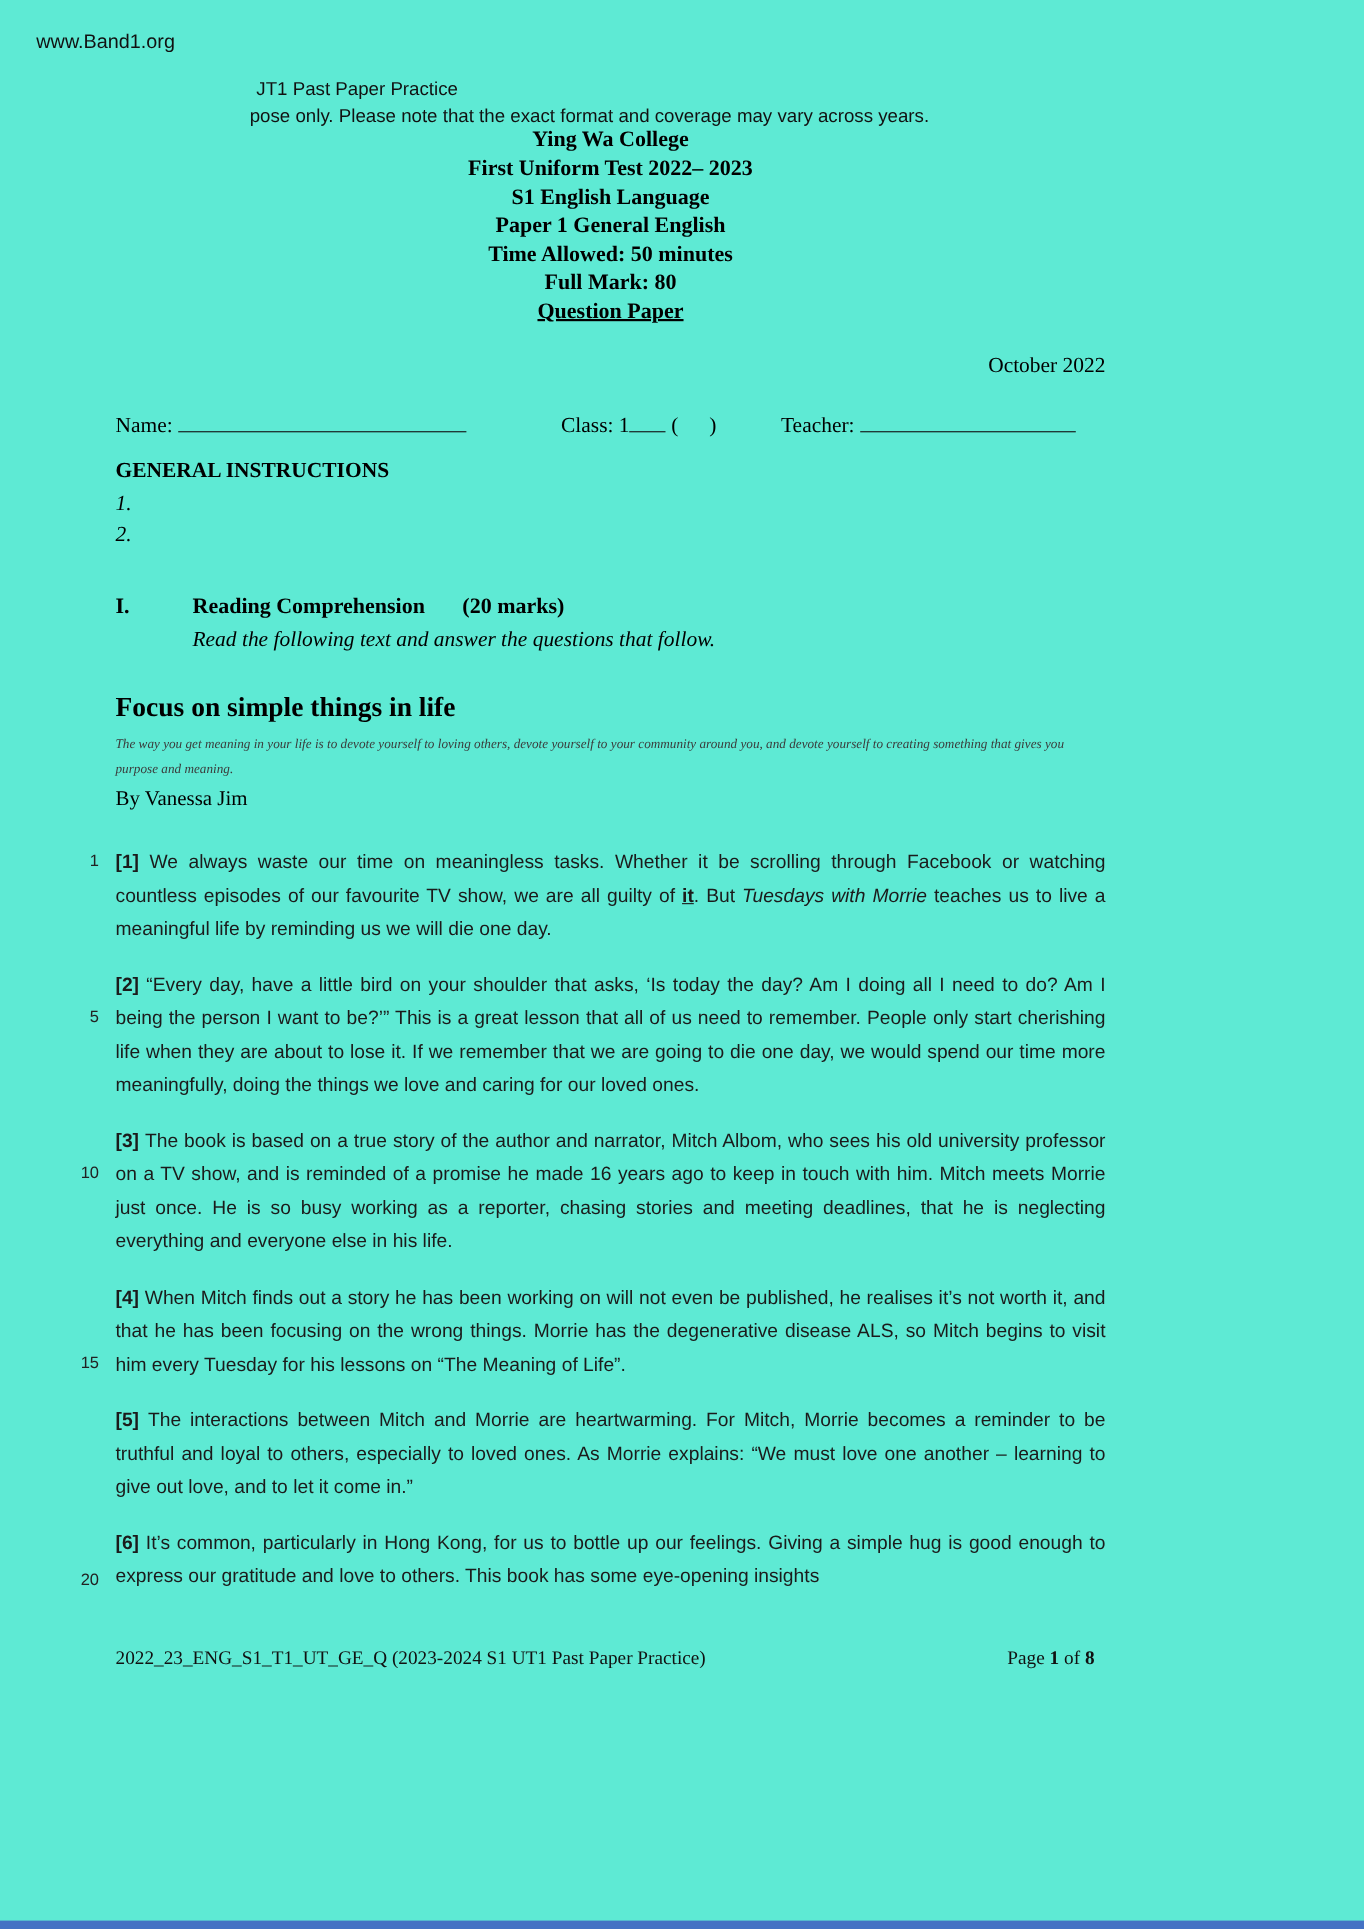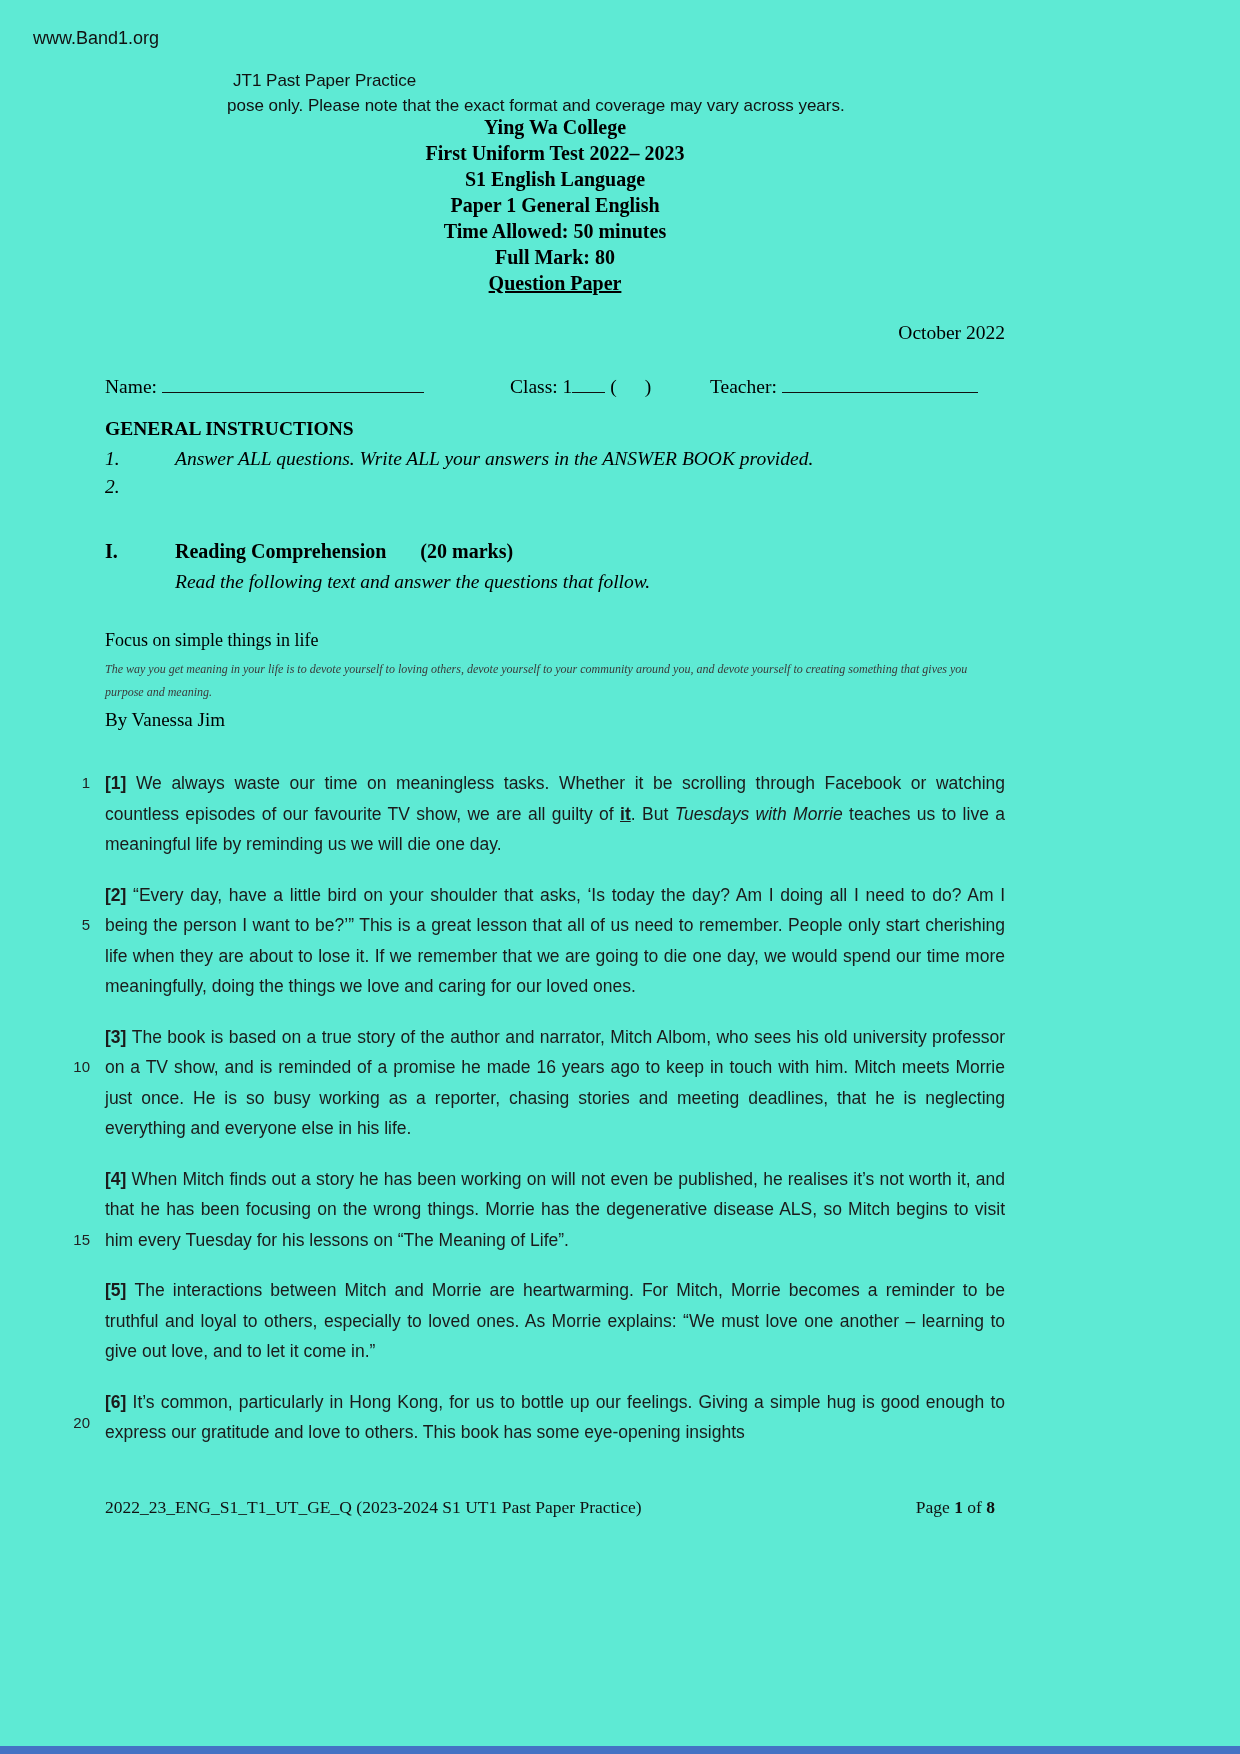--- a/index.html
+++ b/index.html
@@ -37,21 +37,21 @@
 
   #section{position:absolute;top:540px;left:105px;width:900px;
     font-family:"Liberation Serif",serif;font-size:20px;}
   .sec-row{display:flex;font-weight:bold;}
   .sec-num{width:70px;flex:none;}
   .sec-marks{margin-left:34px;}
   .sec-sub{margin-left:70px;font-style:italic;margin-top:8px;font-size:19.5px;}
 
   #article-head{position:absolute;top:630px;left:105px;width:900px;
     font-family:"Liberation Serif",serif;}
-  .art-title{font-size:18px;font-weight:normal;}
+  .art-title{font-size:25px;font-weight:bold;}
   .art-sub{font-style:italic;font-size:12px;line-height:23px;color:#3a3a3a;margin-top:7px;}
   .art-by{font-size:19px;margin-top:5px;}
 
   #paras{position:absolute;top:768px;left:105px;width:900px;
     font-family:"Liberation Sans",sans-serif;font-size:17.5px;line-height:30.5px;
     color:#1b1b1b;text-align:justify;}
   .para{position:relative;margin-bottom:20px;}
   .lineno{position:absolute;left:-47px;width:32px;text-align:right;
     font-size:15px;line-height:30.5px;color:#222;}
   .seg-b{font-weight:bold;}
@@ -91,21 +91,20 @@
   <div id="formrow">
     <span class="fld f-name"><span>Name:</span> <span class="blank b-name"></span></span>
     <span class="fld f-class"><span>Class: 1</span><span class="blank b-class"></span> <span>(</span><span class="paren-gap"></span><span>)</span></span>
     <span class="fld f-teacher"><span>Teacher:</span> <span class="blank b-teacher"></span></span>
   </div>
 
   <div id="instructions">
     <div class="head">GENERAL INSTRUCTIONS</div>
     <div class="inst-item">
       <span class="inst-num">1.</span>
-      <span>Answer ALL questions. Write ALL your answers in the ANSWER BOOK provided.</span>
     </div>
     <div class="inst-item">
       <span class="inst-num">2.</span>
     </div>
   </div>
 
   <div id="section">
     <div class="sec-row">
       <span class="sec-num">I.</span>
       <span>Reading Comprehension</span>
@@ -119,21 +118,21 @@
     <div class="art-sub">The way you get meaning in your life is to devote yourself to loving others, devote yourself to your community around you, and devote yourself to creating something that gives you purpose and meaning.</div>
     <div class="art-by">By Vanessa Jim</div>
   </div>
 
   <div id="paras">
       <div class="para"><span class="lineno" style="top: 0px;">1</span><span class="seg seg-b">[1] </span><span class="seg">We always waste our time on meaningless tasks. Whether it be scrolling through Facebook or watching countless episodes of our favourite TV show, we are all guilty of </span><span class="seg seg-bu">it</span><span class="seg">. But </span><span class="seg seg-i">Tuesdays with Morrie</span><span class="seg"> teaches us to live a meaningful life by reminding us we will die one day.</span></div>
       <div class="para"><span class="lineno" style="top: 30.5px;">5</span><span class="seg seg-b">[2] </span><span class="seg">“Every day, have a little bird on your shoulder that asks, ‘Is today the day? Am I doing all I need to do? Am I being the person I want to be?’” This is a great lesson that all of us need to remember. People only start cherishing life when they are about to lose it. If we remember that we are going to die one day, we would spend our time more meaningfully, doing the things we love and caring for our loved ones.</span></div>
       <div class="para"><span class="lineno" style="top: 30.5px;">10</span><span class="seg seg-b">[3] </span><span class="seg">The book is based on a true story of the author and narrator, Mitch Albom, who sees his old university professor on a TV show, and is reminded of a promise he made 16 years ago to keep in touch with him. Mitch meets Morrie just once. He is so busy working as a reporter, chasing stories and meeting deadlines, that he is neglecting everything and everyone else in his life.</span></div>
       <div class="para"><span class="lineno" style="top: 61px;">15</span><span class="seg seg-b">[4] </span><span class="seg">When Mitch finds out a story he has been working on will not even be published, he realises it’s not worth it, and that he has been focusing on the wrong things. Morrie has the degenerative disease ALS, so Mitch begins to visit him every Tuesday for his lessons on “The Meaning of Life”.</span></div>
       <div class="para"><span class="seg seg-b">[5] </span><span class="seg">The interactions between Mitch and Morrie are heartwarming. For Mitch, Morrie becomes a reminder to be truthful and loyal to others, especially to loved ones. As Morrie explains: “We must love one another – learning to give out love, and to let it come in.”</span></div>
-      <div class="para"><span class="lineno" style="top: 21px;">20</span><span class="seg seg-b">[6] </span><span class="seg">It’s common, particularly in Hong Kong, for us to bottle up our feelings. Giving a simple hug is good enough to express our gratitude and love to others. This book has some eye-opening insights</span></div>
+      <div class="para"><span class="lineno" style="top: 35px;">20</span><span class="seg seg-b">[6] </span><span class="seg">It’s common, particularly in Hong Kong, for us to bottle up our feelings. Giving a simple hug is good enough to express our gratitude and love to others. This book has some eye-opening insights</span></div>
     </div>
 
   <div id="footer">
     <span>2022_23_ENG_S1_T1_UT_GE_Q (2023-2024 S1 UT1 Past Paper Practice)</span>
     <span><span>Page </span><span class="bold">1</span><span> of </span><span class="bold">8</span></span>
   </div>
 
   <div id="bottombar"></div>
 
 </div>

